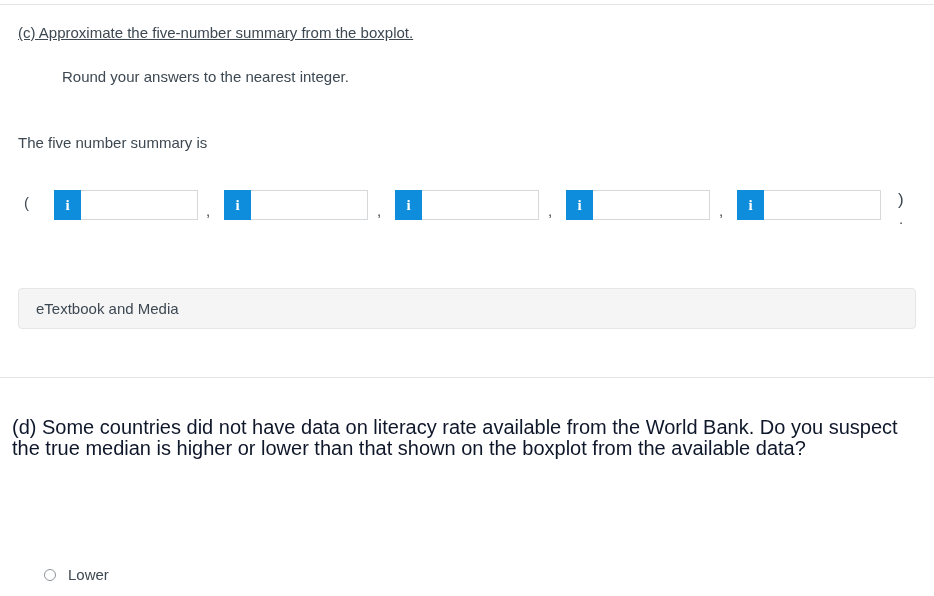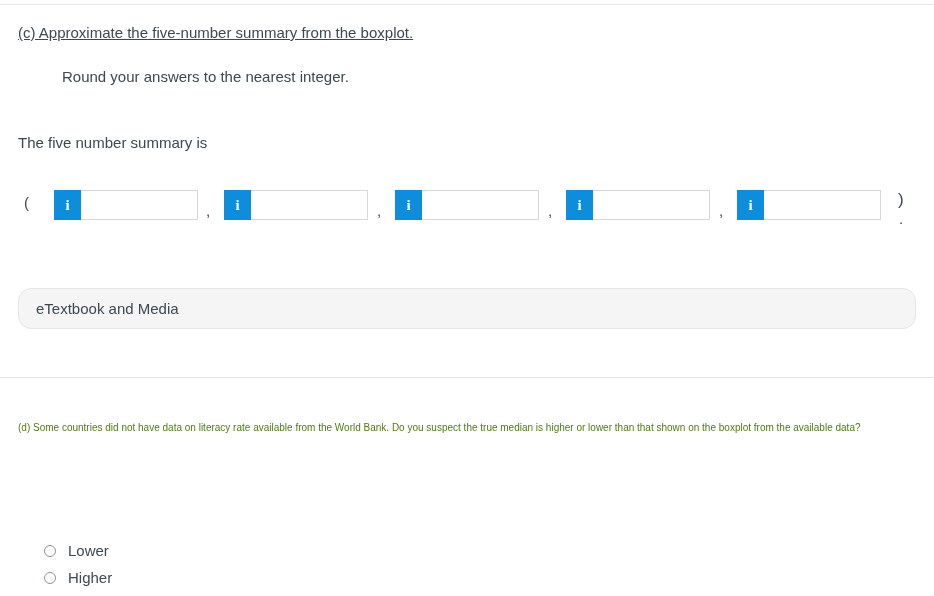--- a/index.html
+++ b/index.html
@@ -112,21 +112,21 @@
   }
 
   .etextbook-bar {
     position: absolute;
     left: 18px;
     top: 288px;
     width: 898px;
     height: 41px;
     background: #f5f5f5;
     border: 1px solid #e6e6e6;
-    border-radius: 13px;
+    border-radius: 4px;
     box-sizing: border-box;
     display: flex;
     align-items: center;
     cursor: pointer;
   }
   .etextbook-label {
     margin-left: 17px;
     font-size: 15px;
     color: #3d4852;
   }
@@ -135,38 +135,39 @@
     position: absolute;
     top: 377px;
     left: 0;
     width: 934px;
     height: 1px;
     background: #e3e5e8;
   }
 
   .section-d-text {
     position: absolute;
-    left: 18px;
+    left: 12px;
     top: 417px;
     width: 900px;
-    font-size: 10px;
+    font-size: 20px;
     line-height: 21px;
-    color: #4d7c0f;
+    color: #0f172a;
   }
 
   .options {
     position: absolute;
     left: 44px;
     top: 537px;
   }
   .option-row {
     display: flex;
     align-items: center;
     height: 27px;
     cursor: pointer;
+    margin-top: 24px;
   }
   .radio {
     width: 12px;
     height: 12px;
     border: 1px solid #8d9399;
     border-radius: 50%;
     background: #ffffff;
     box-sizing: border-box;
     flex: 0 0 auto;
   }

